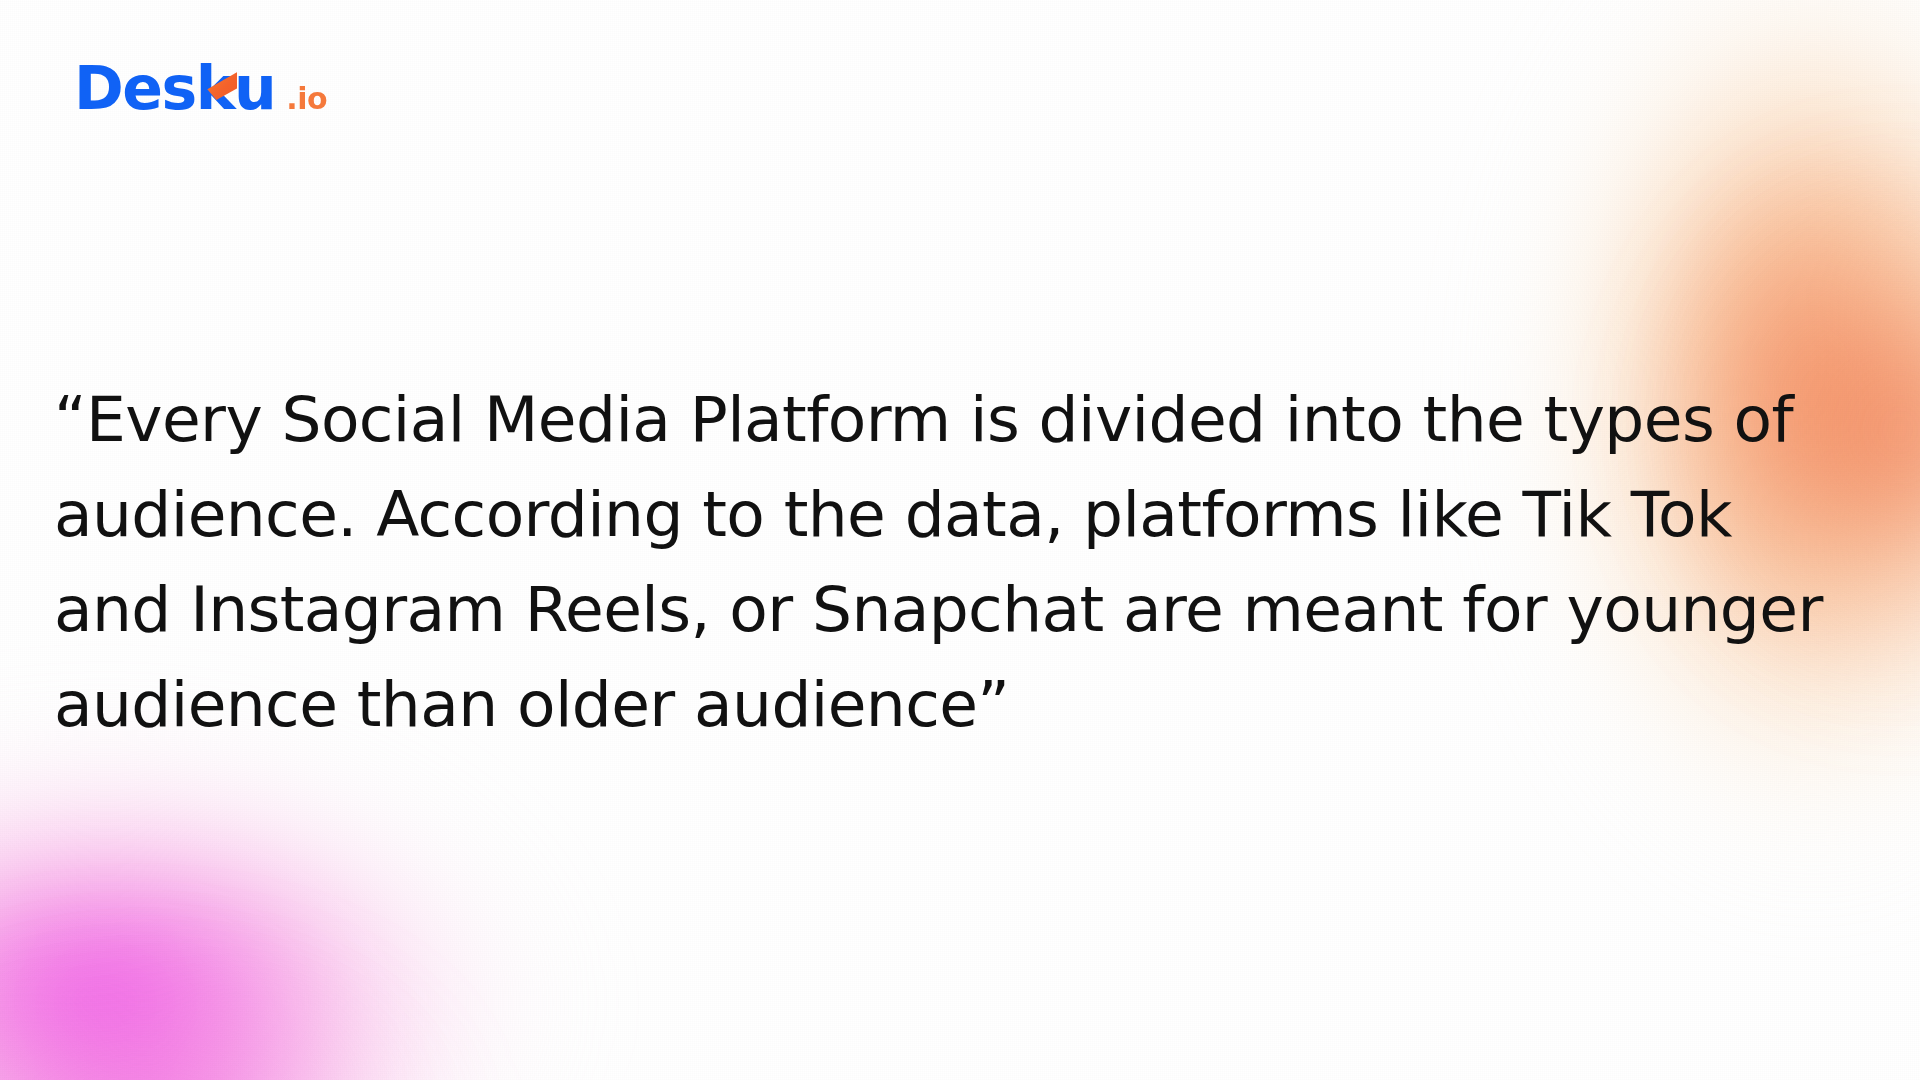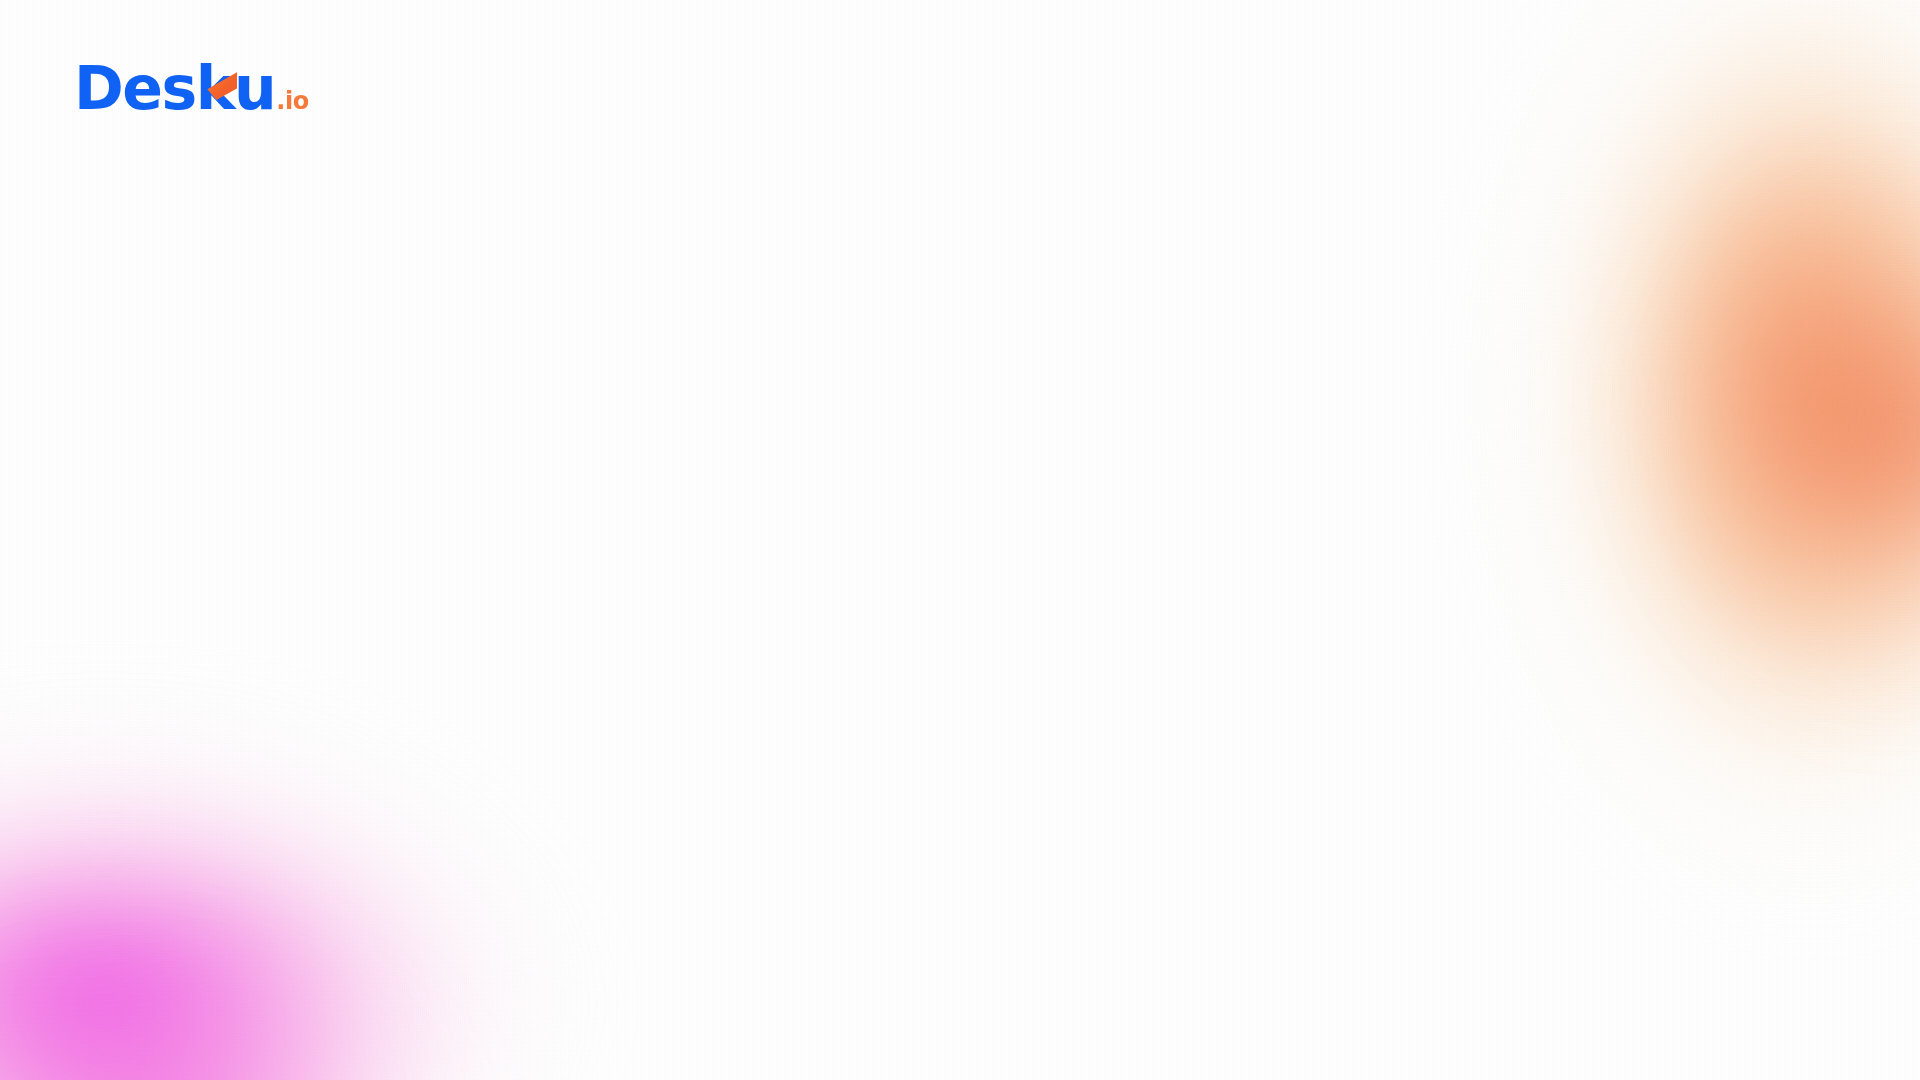--- a/index.html
+++ b/index.html
@@ -148,24 +148,24 @@
     width: 30px;
     height: 28px;
     background: linear-gradient(135deg, #F97B2E 0%, #F4622B 55%, #EE5A2A 100%);
     clip-path: polygon(100% 0, 100% 58%, 30% 100%, 0 62%);
     pointer-events: none;
   }
 
   .logo-tld {
     font-family: "DejaVu Sans", "Liberation Sans", sans-serif;
     font-weight: 700;
-    font-size: 24px;
+    font-size: 30px;
     letter-spacing: -0.5px;
     color: #F5793B;
-    margin-left: 1px;
+    margin-left: 11px;
     line-height: 1;
   }
 
   
   .quote {
     position: absolute;
     left: 54px;
     top: 372px;
     width: 1812px;
     margin: 0;
@@ -194,15 +194,16 @@
   <div class="content">
 
     <div class="logo">
       <span class="logo-mark">
         <span class="logo-wordmark">Desku</span>
         <span class="logo-k-accent"></span>
       </span>
       <span class="logo-tld">.io</span>
     </div>
 
+    <blockquote class="quote">“Every Social Media Platform is divided into the types of audience. According to the data, platforms like Tik Tok and Instagram Reels, or Snapchat are meant for younger audience than older audience”</blockquote>
 
   </div>
 </div>
 
 </body></html>

